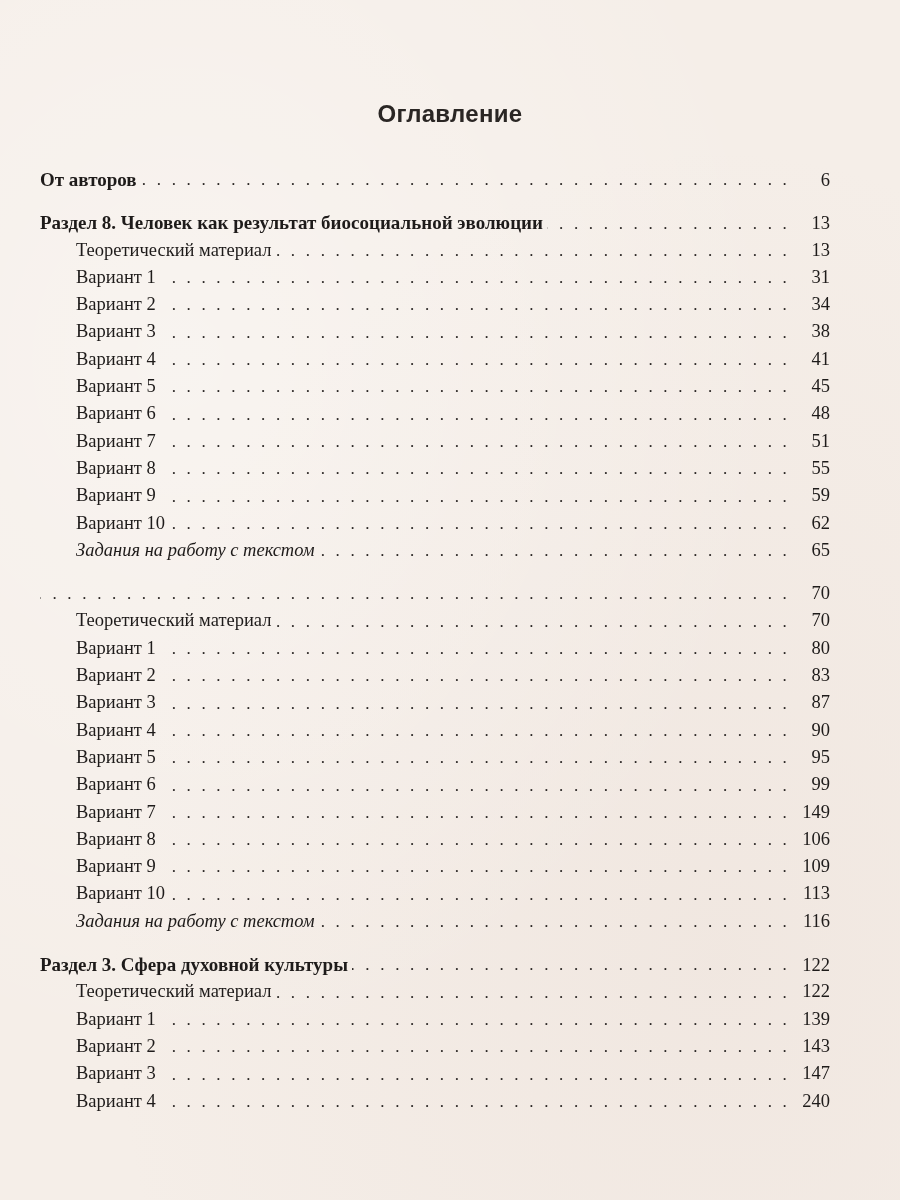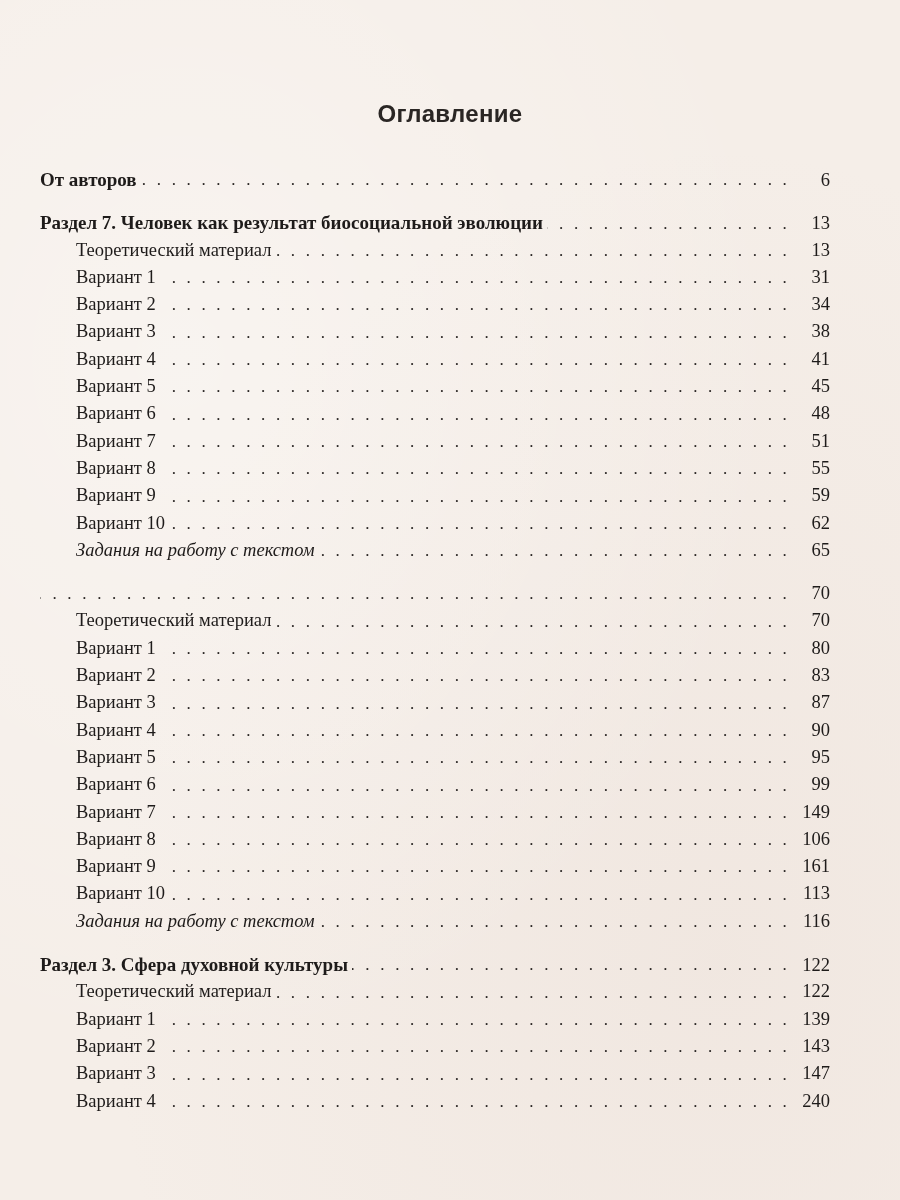--- a/index.html
+++ b/index.html
@@ -112,21 +112,21 @@
   <div class="toc">
 
     <div class="row section">
       <span class="label">От авторов</span>
       <span class="leader"></span>
       <span class="page-num">6</span>
     </div>
     <div class="gap big"></div>
 
     <div class="row section">
-      <span class="label">Раздел 7. Человек как результат биосоциальной эволюции</span>
+      <span class="label">Раздел 8. Человек как результат биосоциальной эволюции</span>
       <span class="leader"></span>
       <span class="page-num">13</span>
     </div>
     <div class="row sub">
       <span class="label">Теоретический материал</span>
       <span class="leader"></span>
       <span class="page-num">13</span>
     </div>
     <div class="row sub">
       <span class="label">Вариант 1</span>
@@ -230,21 +230,21 @@
       <span class="page-num">149</span>
     </div>
     <div class="row sub">
       <span class="label">Вариант 8</span>
       <span class="leader"></span>
       <span class="page-num">106</span>
     </div>
     <div class="row sub">
       <span class="label">Вариант 9</span>
       <span class="leader"></span>
-      <span class="page-num">161</span>
+      <span class="page-num">109</span>
     </div>
     <div class="row sub">
       <span class="label">Вариант 10</span>
       <span class="leader"></span>
       <span class="page-num">113</span>
     </div>
     <div class="row sub italic">
       <span class="label">Задания на работу с текстом</span>
       <span class="leader"></span>
       <span class="page-num">116</span>

